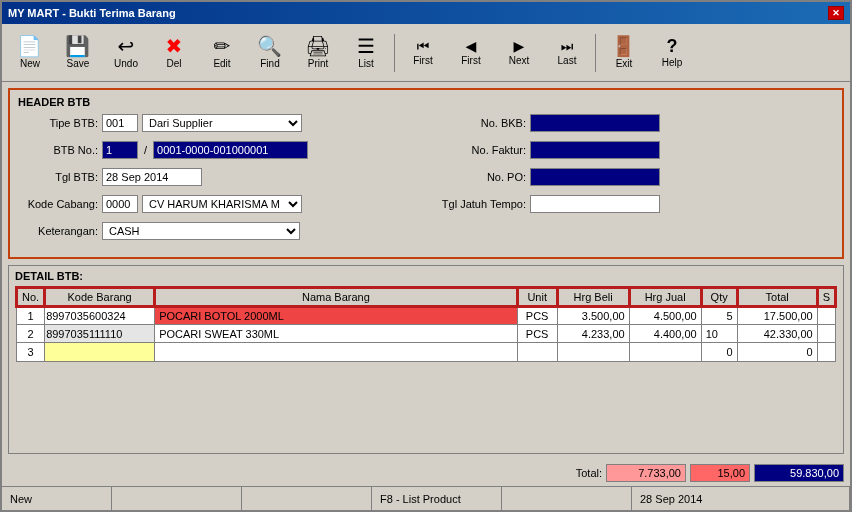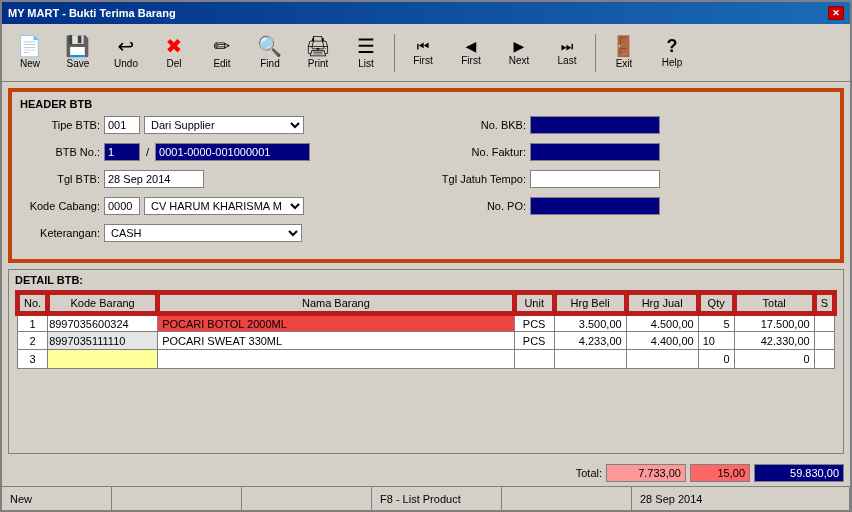--- a/index.html
+++ b/index.html
@@ -81,21 +81,21 @@
     }
     .content {
       flex: 1;
       padding: 6px;
       display: flex;
       flex-direction: column;
       gap: 6px;
       overflow: hidden;
     }
     .section {
-      border: 4px solid #c2410c;
+      border: 2px solid #c2410c;
       background: #d4d0c8;
       padding: 6px 8px 8px 8px;
     }
     .section-title {
       font-weight: bold;
       margin-bottom: 6px;
       font-size: 11px;
     }
     .form-row {
       display: flex;
@@ -131,21 +131,21 @@
       padding: 0 2px;
       font-family: inherit;
     }
     .detail-table {
       width: 100%;
       border-collapse: collapse;
       font-size: 11px;
     }
     .detail-table th {
       background: #d4d0c8;
-      border: 5px solid #b91c1c;
+      border: 3px solid #b91c1c;
       padding: 2px 4px;
       text-align: center;
       font-weight: normal;
     }
     .detail-table td {
       border: 1px solid #808080;
       padding: 1px 4px;
       height: 18px;
     }
     .detail-table tr:nth-child(1) td { background: white; }
@@ -339,27 +339,27 @@
             <span class="form-label" style="width:90px;">No. BKB:</span>
             <input class="form-input" style="width: 130px;" value="">
           </div>
 
           <div class="form-row">
             <span class="form-label" style="width:90px;">No. Faktur:</span>
             <input class="form-input" style="width: 130px;" value="">
           </div>
 
           <div class="form-row">
+            <span class="form-label" style="width:90px;">No. PO:</span>
+            <input class="form-input" style="width: 130px;" value="">
+          </div>
+
+          <div class="form-row">
             <span class="form-label" style="width:90px;">Tgl Jatuh Tempo:</span>
             <input class="form-input white" style="width: 130px;" value="">
-          </div>
-
-          <div class="form-row">
-            <span class="form-label" style="width:90px;">No. PO:</span>
-            <input class="form-input" style="width: 130px;" value="">
           </div>
         </div>
       </div>
     </div>
 
     <div class="detail-section">
       <div class="detail-section-title">DETAIL BTB:</div>
       <div class="table-container">
         <table class="detail-table">
           <thead>

